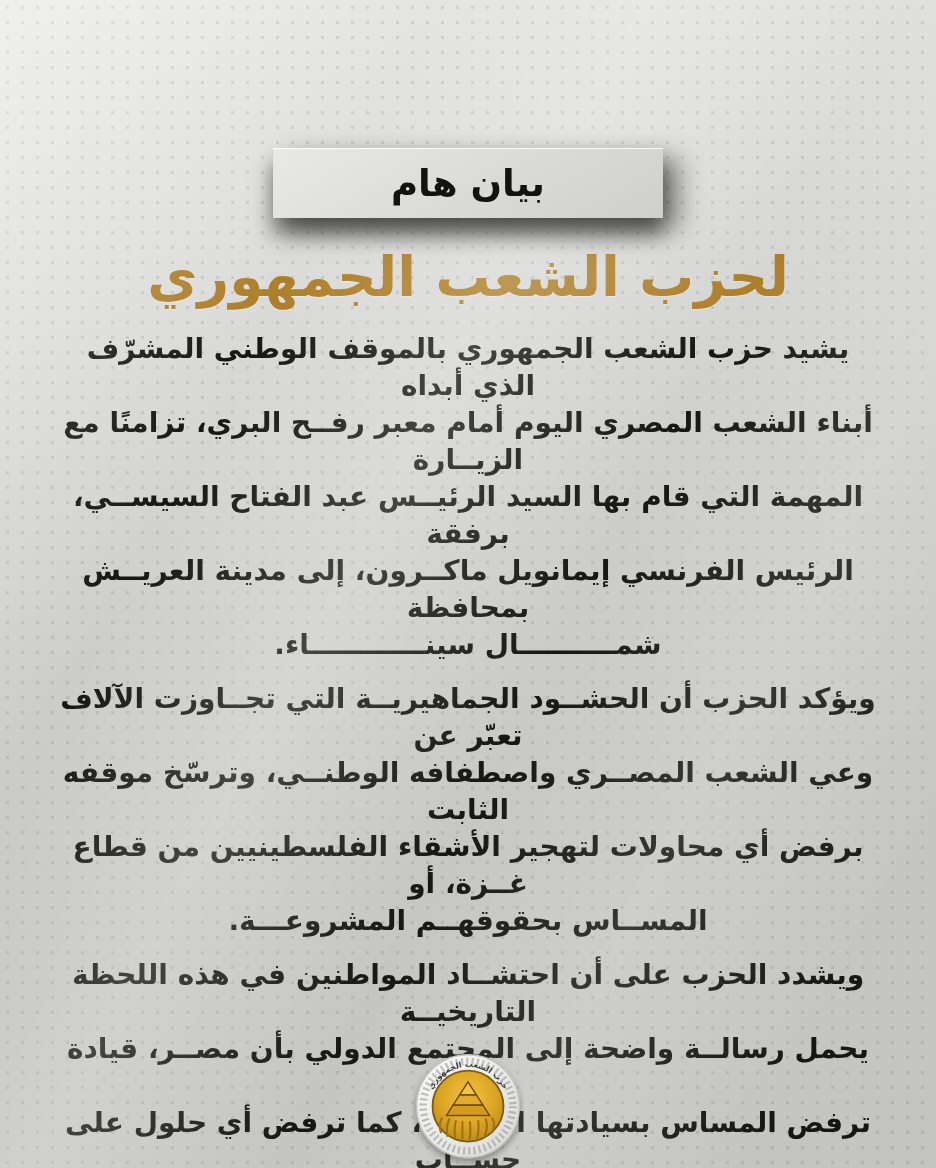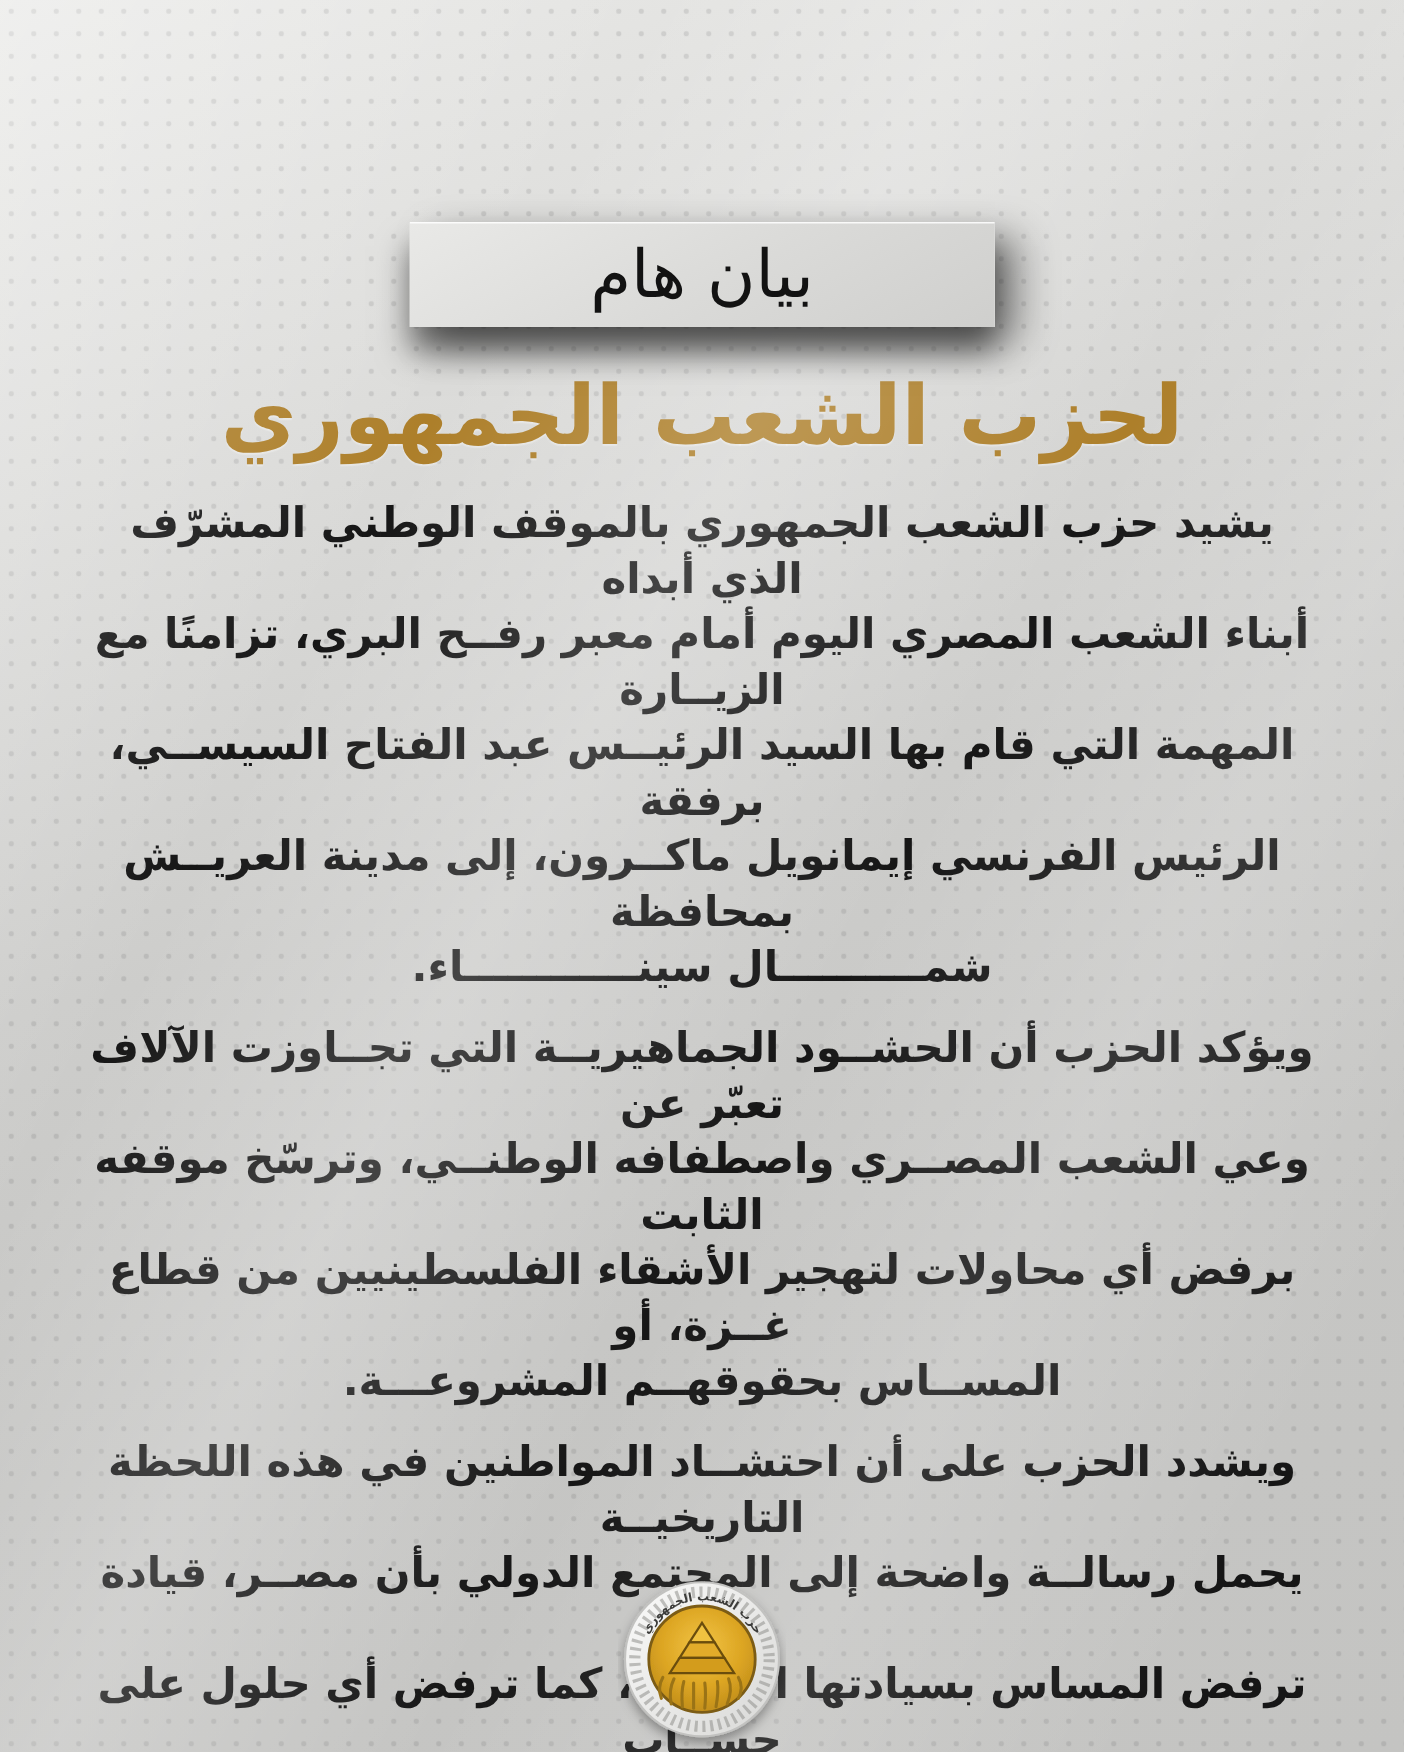--- a/index.html
+++ b/index.html
@@ -24,21 +24,21 @@
                       rgba(255,255,255,0.14) 72%, rgba(255,255,255,0) 88%);
   }
   .banner{
     position:relative;margin:148px auto 0 auto;width:390px;height:70px;
     background:linear-gradient(150deg,#e9e9e7 0%,#dadad8 55%,#cfcfcd 100%);
     box-shadow:0 16px 20px rgba(0,0,0,0.50), 16px 10px 26px rgba(0,0,0,0.38),
                inset 0 1px 0 rgba(255,255,255,0.85);
     display:flex;align-items:center;justify-content:center;
   }
   .banner-text{
-    font-size:44px;font-weight:normal;color:#121212;letter-spacing:0;
+    font-size:37px;font-weight:bold;color:#121212;letter-spacing:0;
   }
   .gold-title{
     margin:26px auto 0 auto;text-align:center;
     font-size:55px;font-weight:bold;color:#ad7f2a;line-height:66px;
     text-shadow:0 1px 1px rgba(255,255,255,0.35);
   }
   .statement{
     width:832px;margin:20px auto 0 auto;text-align:center;
   }
   .para{

